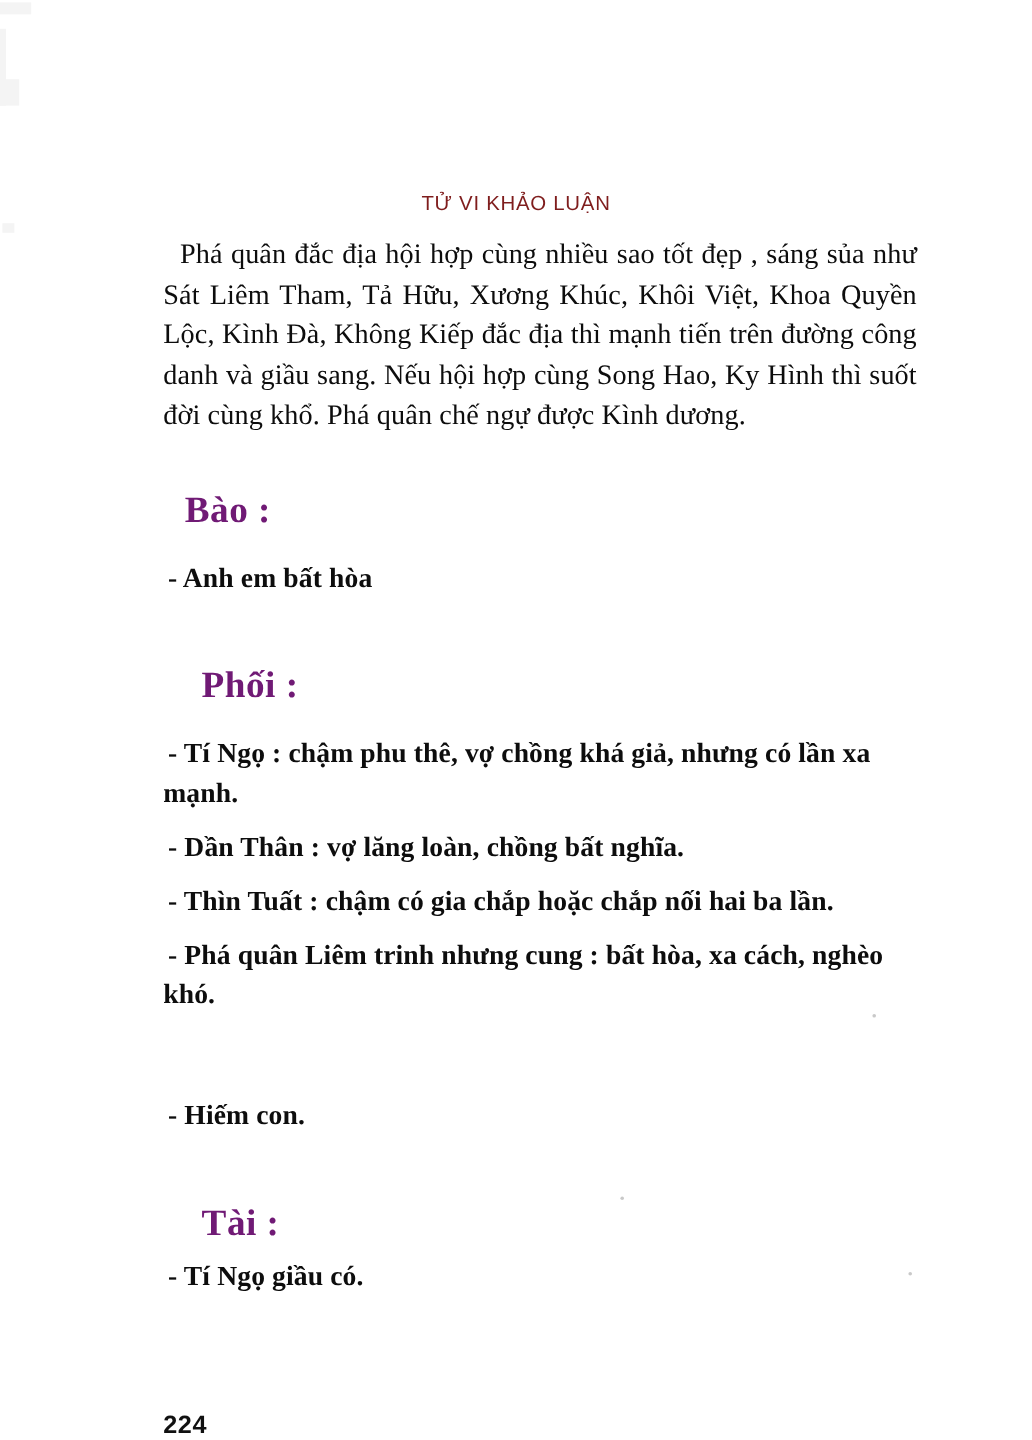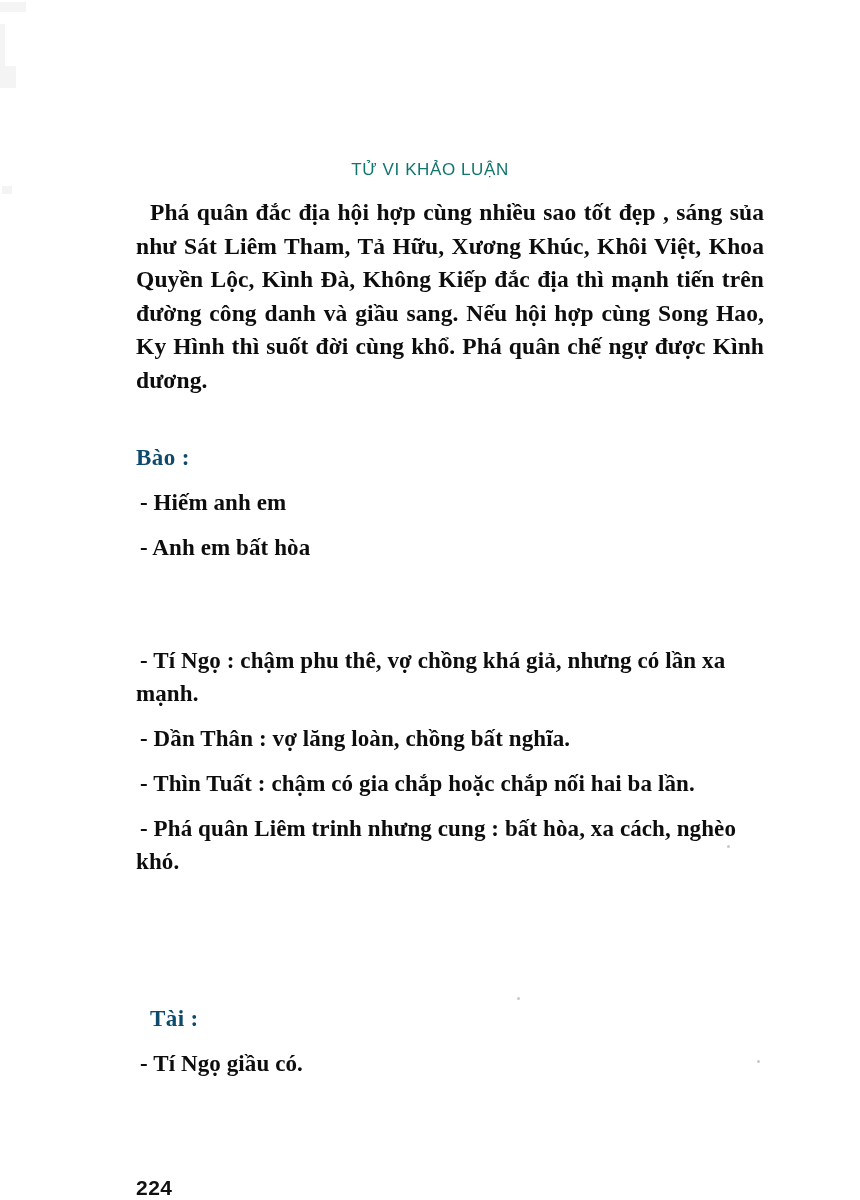--- a/index.html
+++ b/index.html
@@ -42,55 +42,56 @@
   .running-head {
     position: absolute;
     left: 0;
     right: 0;
     top: 160px;
     text-align: center;
     font-family: "Liberation Sans", "DejaVu Sans", sans-serif;
     font-size: 17px;
     letter-spacing: 0.6px;
     font-weight: 400;
-    color: #0f766e;
+    color: #7f1d1d;
   }
 
   .body-block {
     position: absolute;
     left: 136px;
     top: 196px;
     width: 628px;
   }
 
   p, .line, h2 {
     margin: 0;
     padding: 0;
   }
 
   .para {
     font-size: 23.5px;
     line-height: 33.5px;
-    font-weight: 700;
+    font-weight: 400;
     text-indent: 14px;
     text-align: justify;
     letter-spacing: 0.1px;
     color: #0d0d0d;
   }
 
   .section {
     margin-top: 0;
   }
 
   .sec-head {
-    font-size: 23px;
+    font-size: 31px;
     line-height: 33px;
     font-weight: 700;
     letter-spacing: 0.4px;
-    color: #0c4a6e;
+    color: #701a75;
+    margin-left: 18px;
   }
   .sec-head.indent { padding-left: 14px; }
 
   .item {
     font-size: 23px;
     line-height: 33px;
     font-weight: 700;
     color: #0d0d0d;
     letter-spacing: 0.1px;
     text-indent: 4px;
@@ -134,43 +135,44 @@
 
   <div class="body-block">
 
     <p class="para">Phá quân đắc địa hội hợp cùng nhiều sao tốt đẹp , sáng sủa như Sát Liêm Tham, Tả Hữu, Xương Khúc, Khôi Việt, Khoa Quyền Lộc, Kình Đà, Không Kiếp đắc địa thì mạnh tiến trên đường công danh và giầu sang. Nếu hội hợp cùng Song Hao, Ky Hình thì suốt đời cùng khổ. Phá quân chế ngự được Kình dương.</p>
 
     <div class="gap-lg"></div>
 
     <div class="section">
       <div class="sec-head">Bào :</div>
       <div class="gap-sm"></div>
-      <div class="item">- Hiếm anh em</div>
       <div class="gap-sm"></div>
       <div class="item">- Anh em bất hòa</div>
     </div>
 
     <div class="gap-xl"></div>
 
     <div class="section">
+      <div class="sec-head indent">Phối :</div>
       <div class="gap-sm"></div>
       <div class="gap-sm"></div>
       <div class="item">- Tí Ngọ : chậm phu thê, vợ chồng khá giả, nhưng có lần xa mạnh.</div>
       <div class="gap-sm"></div>
       <div class="item">- Dần Thân : vợ  lăng loàn, chồng bất nghĩa.</div>
       <div class="gap-sm"></div>
       <div class="item">- Thìn Tuất : chậm có gia chắp hoặc chắp nối hai ba lần.</div>
       <div class="gap-sm"></div>
       <div class="item">- Phá quân Liêm trinh nhưng cung : bất hòa, xa cách, nghèo khó.</div>
     </div>
 
     <div class="gap-xl"></div>
 
     <div class="section">
       <div class="gap-sm"></div>
+      <div class="item">- Hiếm con.</div>
     </div>
 
     <div class="gap-xl"></div>
 
     <div class="section">
       <div class="sec-head indent">Tài :</div>
       <div class="gap-sm"></div>
       <div class="item">- Tí Ngọ giầu có.</div>
 
     </div>

